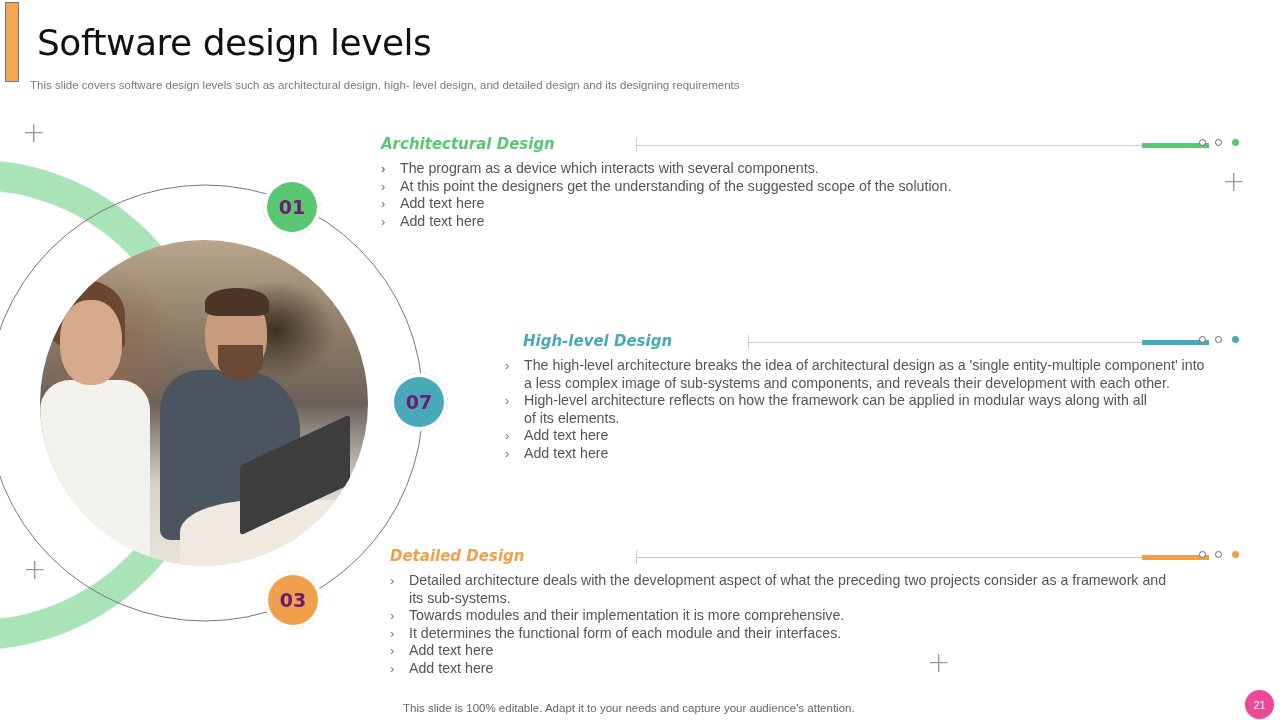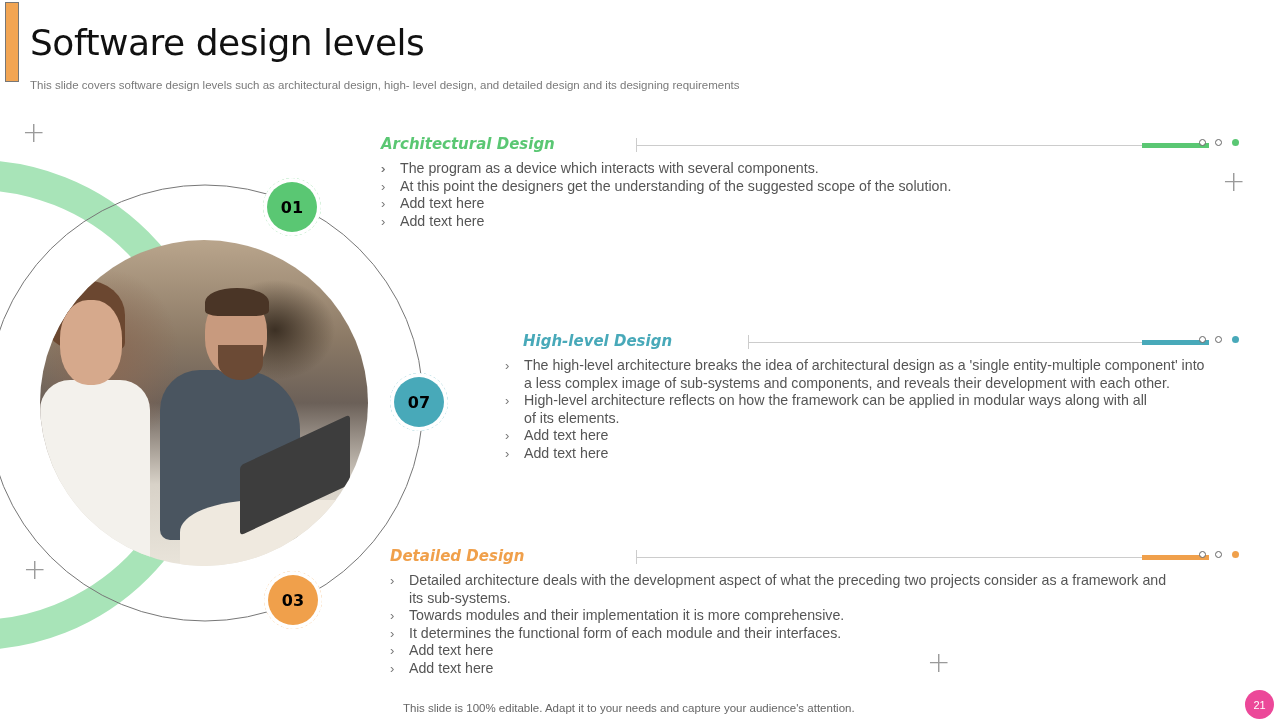--- a/index.html
+++ b/index.html
@@ -1,36 +1,36 @@
 <!DOCTYPE html>
 <html><head>
 <meta charset="utf-8">
 <style>
   html,body{margin:0;padding:0;}
   body{width:1280px;height:720px;position:relative;overflow:hidden;background:#ffffff;font-family:"Liberation Sans",sans-serif;}
   .accent-bar{position:absolute;left:5px;top:2px;width:14px;height:80px;background:#f2a553;border:1px solid #777;box-sizing:border-box;}
-  .title{position:absolute;left:30px;top:22px;font-family:"DejaVu Sans",sans-serif;font-size:36px;color:#111;letter-spacing:-0.5px;}
+  .title{position:absolute;left:37px;top:22px;font-family:"DejaVu Sans",sans-serif;font-size:36px;color:#111;letter-spacing:-0.5px;}
   .subtitle{position:absolute;left:30px;top:79px;font-size:11.5px;color:#7a7a7a;}
   .plus{position:absolute;font-size:28px;color:#9a9a9a;line-height:1;font-family:"DejaVu Sans",sans-serif;font-weight:300;}
   svg.deco{position:absolute;left:0;top:0;}
   .photo{position:absolute;left:40px;top:240px;width:328px;height:326px;border-radius:50%;overflow:hidden;
     background:
       radial-gradient(ellipse 60px 50px at 235px 90px,#3c3024 0%,rgba(60,48,36,0) 100%),
       radial-gradient(ellipse 70px 90px at 70px 120px,#8a6a55 0%,rgba(138,106,85,0) 100%),
       linear-gradient(180deg,#b9a58c 0%,#8c7a66 30%,#6b6058 50%,#d8d2c8 75%,#e9e4da 100%);}
   .photo .shirt-man{position:absolute;left:120px;top:130px;width:140px;height:170px;background:#4a5560;border-radius:40px 60px 10px 10px;}
   .photo .head-man{position:absolute;left:165px;top:55px;width:62px;height:80px;background:#c89a7e;border-radius:45%;}
   .photo .hair-man{position:absolute;left:165px;top:48px;width:64px;height:28px;background:#4a3526;border-radius:50% 50% 20% 20%;}
   .photo .beard{position:absolute;left:178px;top:105px;width:45px;height:35px;background:#6b4a35;border-radius:0 0 50% 50%;}
   .photo .woman{position:absolute;left:0px;top:140px;width:110px;height:200px;background:#f3f1ec;border-radius:30px 30px 0 0;}
   .photo .head-woman{position:absolute;left:20px;top:60px;width:62px;height:85px;background:#d6a98c;border-radius:45%;}
   .photo .hair-woman{position:absolute;left:5px;top:40px;width:80px;height:70px;background:#6b4730;border-radius:50% 50% 10% 40%;}
   .photo .laptop{position:absolute;left:200px;top:200px;width:110px;height:70px;background:#3d3d3d;transform:skewY(-25deg);border-radius:4px;}
   .photo .table{position:absolute;left:140px;top:260px;width:200px;height:80px;background:#efe9df;border-radius:40% 0 0 0;}
-  .badge{position:absolute;width:50px;height:50px;border-radius:50%;color:#000000;font-family:"DejaVu Sans",sans-serif;font-weight:bold;font-size:16px;display:flex;align-items:center;justify-content:center;box-shadow:0 0 0 4px #fff;}
+  .badge{position:absolute;width:50px;height:50px;border-radius:50%;color:#701a75;font-family:"DejaVu Sans",sans-serif;font-weight:bold;font-size:19px;display:flex;align-items:center;justify-content:center;box-shadow:0 0 0 4px #fff;}
   .badge-ring{position:absolute;width:58px;height:58px;border-radius:50%;border:1px dashed;box-sizing:border-box;}
   .section-title{position:absolute;font-family:"DejaVu Sans",sans-serif;font-weight:bold;font-size:15px;font-style:italic;}
   .hline{position:absolute;height:1px;background:#cccccc;}
   .vtick{position:absolute;width:1px;height:14px;background:#cccccc;}
   .progress{position:absolute;height:5px;}
   .dot{position:absolute;width:7px;height:7px;border-radius:50%;box-sizing:border-box;}
   .dot.hollow{border:1px solid #666;background:#fff;}
   ul.bullets{position:absolute;margin:0;padding:0;list-style:none;font-size:14.2px;color:#555;line-height:17.6px;}
   ul.bullets li{position:relative;padding-left:19px;}
   ul.bullets li .chev{position:absolute;left:0;top:0;color:#777;font-size:13px;}

